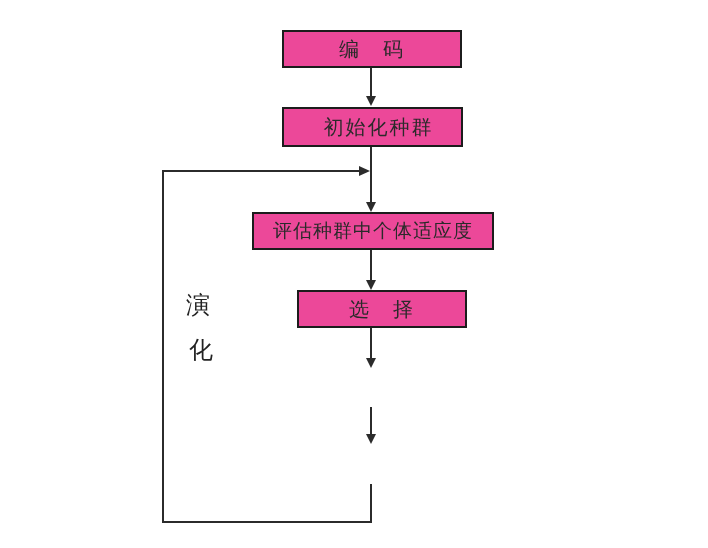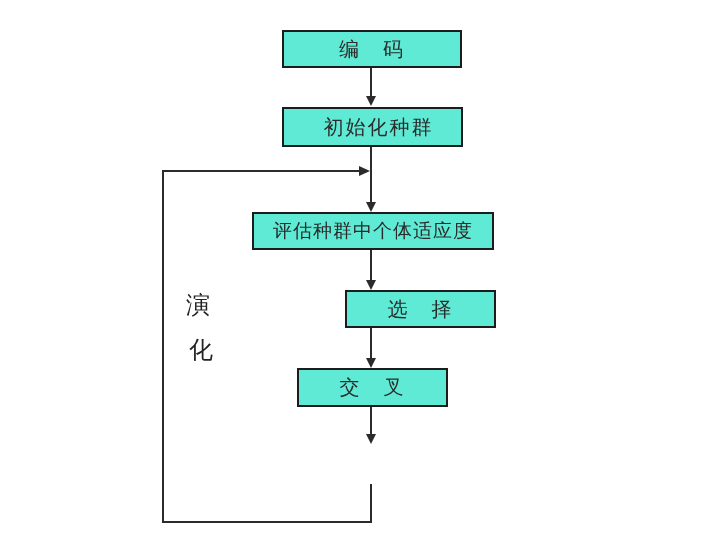--- a/index.html
+++ b/index.html
@@ -11,34 +11,34 @@
     position: relative;
     width: 708px;
     height: 548px;
     background: #ffffff;
     font-family: "Liberation Sans", sans-serif;
     overflow: hidden;
   }
   .node {
     position: absolute;
     border: 2px solid #1c1c1c;
-    background: #5eead4;
+    background: #ec4899;
     display: flex;
     align-items: center;
     justify-content: center;
     font-size: 20px;
     letter-spacing: 2px;
     color: #2a2a2a;
     box-sizing: border-box;
     white-space: nowrap;
   }
   .node-encode  { left: 282px; top: 30px;  width: 180px; height: 38px; }
   .node-init    { left: 282px; top: 107px; width: 181px; height: 40px; padding-left: 12px; }
   .node-eval    { left: 252px; top: 212px; width: 242px; height: 38px; font-size: 19px; letter-spacing: 1px; }
-  .node-select  { left: 297px; top: 290px; width: 151px; height: 38px; margin-left: 48px; }
+  .node-select  { left: 297px; top: 290px; width: 170px; height: 38px; }
   .node-cross   { left: 297px; top: 368px; width: 151px; height: 39px; }
   .node-mutate  { left: 297px; top: 444px; width: 151px; height: 40px; }
 
   .vline {
     position: absolute;
     width: 2px;
     background: #2b2b2b;
   }
   .hline {
     position: absolute;
@@ -95,21 +95,20 @@
 </style>
 </head>
 <body>
 
 <div class="canvas">
 
   <div class="node node-encode">编　码</div>
   <div class="node node-init">初始化种群</div>
   <div class="node node-eval">评估种群中个体适应度</div>
   <div class="node node-select">选　择</div>
-  <div class="node node-cross">交　叉</div>
 
   <div class="vline a1"></div>
   <div class="arrowhead-down h1"></div>
 
   <div class="vline a2"></div>
   <div class="arrowhead-down h2"></div>
 
   <div class="vline a3"></div>
   <div class="arrowhead-down h3"></div>
 

